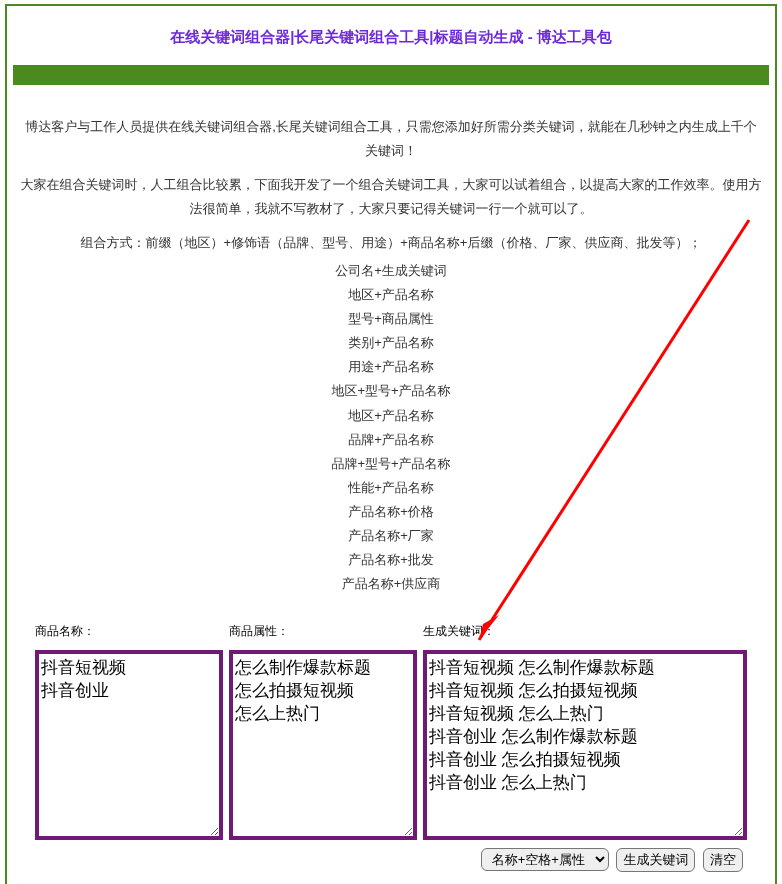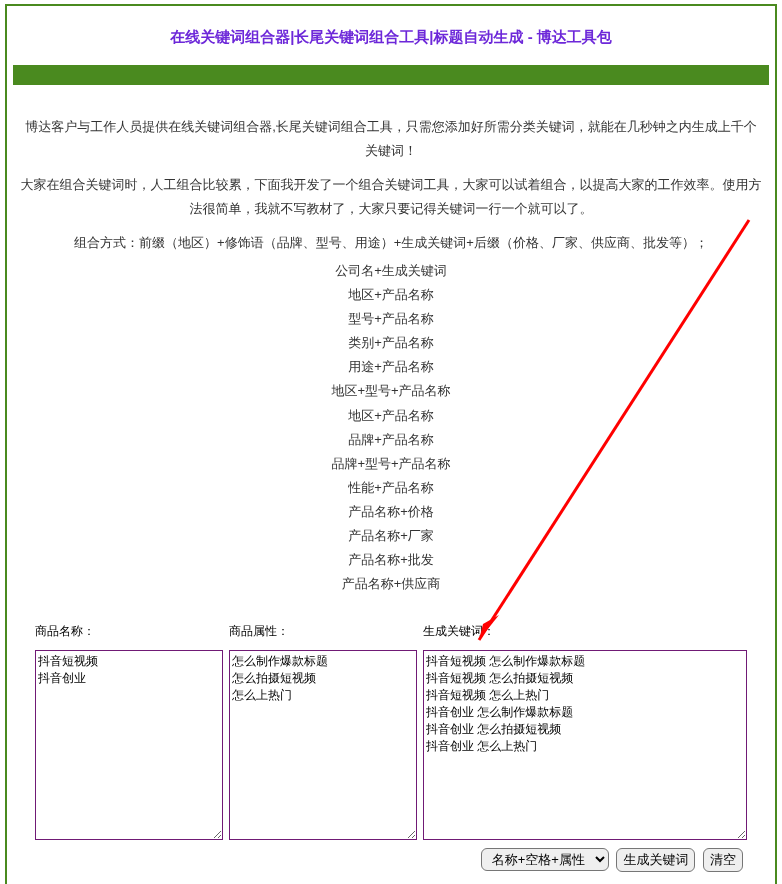--- a/index.html
+++ b/index.html
@@ -51,23 +51,23 @@
       color: #000;
     }
     .col1 { width: 188px; }
     .col2 { width: 188px; }
     .col3 { flex: 1; }
     textarea {
       width: 100%;
       height: 190px;
       resize: both;
       font-family: "SimSun", "宋体", Arial, sans-serif;
-      font-size: 12px;
+      font-size: 17px;
       padding: 2px;
-      border: 1px solid #701a75;
+      border: 4px solid #701a75;
       overflow: auto;
     }
     .controls {
       text-align: right;
       margin: 8px 20px 12px 0;
     }
     select, button {
       font-family: Arial, "SimSun", sans-serif;
       font-size: 13px;
       padding: 2px 6px;
@@ -97,25 +97,25 @@
 </head>
 <body>
 
 <div class="container">
   <div class="title">在线关键词组合器|长尾关键词组合工具|标题自动生成 - 博达工具包</div>
   <div class="green-bar"></div>
 
   <div class="content">
     <p class="intro">博达客户与工作人员提供在线关键词组合器,长尾关键词组合工具，只需您添加好所需分类关键词，就能在几秒钟之内生成上千个关键词！</p>
     <p class="intro">大家在组合关键词时，人工组合比较累，下面我开发了一个组合关键词工具，大家可以试着组合，以提高大家的工作效率。使用方法很简单，我就不写教材了，大家只要记得关键词一行一个就可以了。</p>
-    <p class="method-intro">组合方式：前缀（地区）+修饰语（品牌、型号、用途）+生成关键词+后缀（价格、厂家、供应商、批发等）；</p>
+    <p class="method-intro">组合方式：前缀（地区）+修饰语（品牌、型号、用途）+商品名称+后缀（价格、厂家、供应商、批发等）；</p>
     <div class="method-list">
       <div>公司名+生成关键词</div>
       <div>地区+产品名称</div>
-      <div>型号+产品名称</div>
+      <div>型号+商品属性</div>
       <div>类别+产品名称</div>
       <div>用途+产品名称</div>
       <div>地区+型号+产品名称</div>
       <div>地区+产品名称</div>
       <div>品牌+产品名称</div>
       <div>品牌+型号+产品名称</div>
       <div>性能+产品名称</div>
       <div>产品名称+价格</div>
       <div>产品名称+厂家</div>
       <div>产品名称+批发</div>

